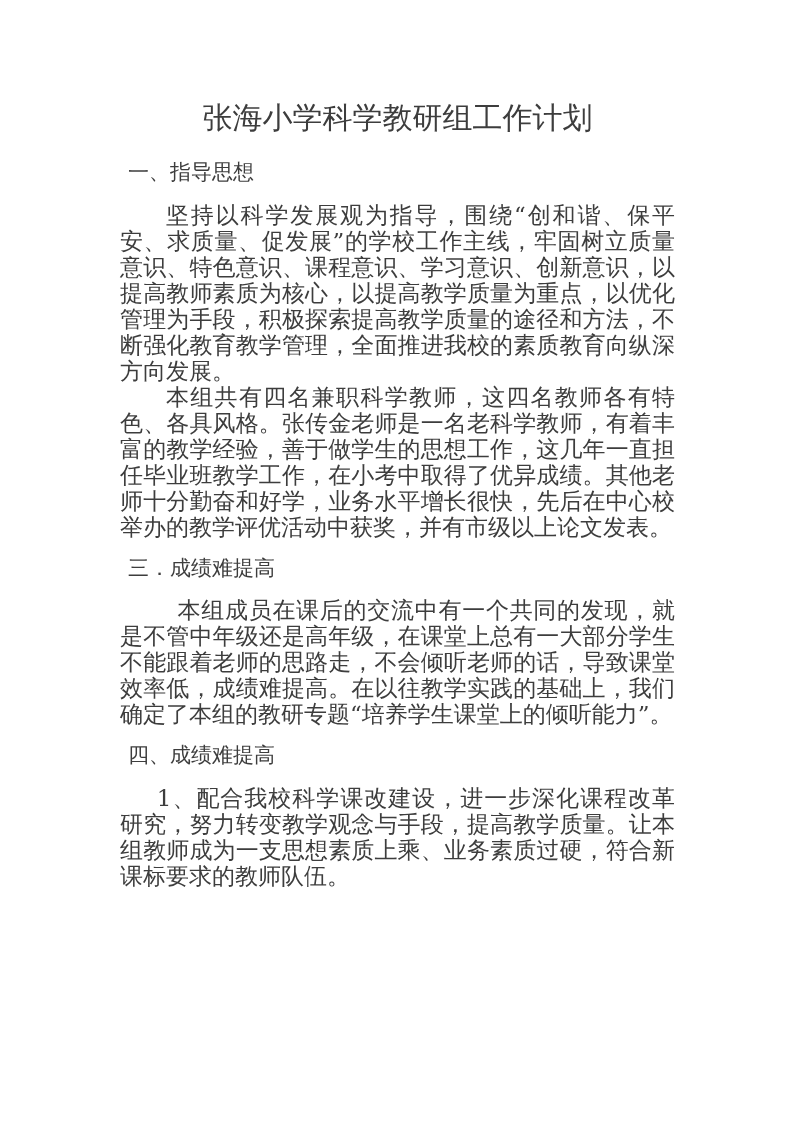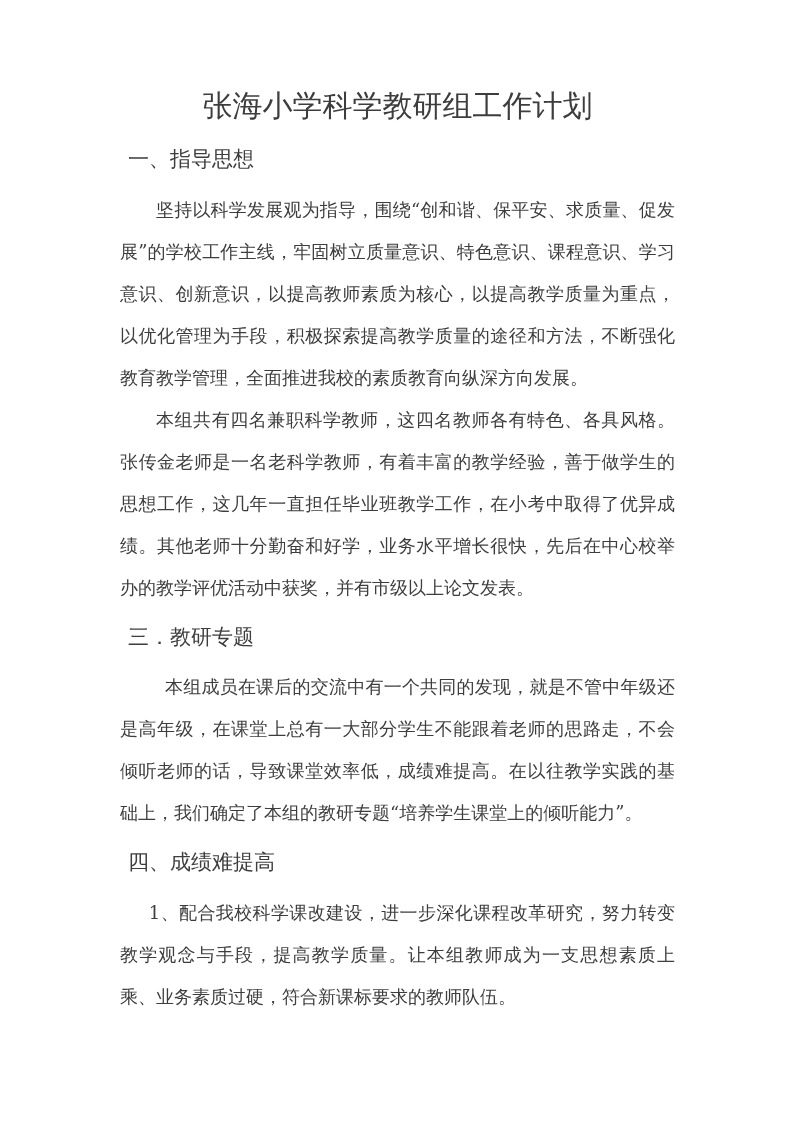--- a/index.html
+++ b/index.html
@@ -22,35 +22,35 @@
     box-sizing: border-box;
   }
   .content {
     padding: 84px 118px 0 120px;
   }
   .doc-title {
     font-size: 30px;
     line-height: 44px;
     font-weight: 400;
     text-align: center;
-    margin: 0;
+    margin: 12px;
     white-space: nowrap;
   }
   .section-heading {
     font-size: 21px;
     line-height: 41.5px;
     font-weight: 400;
     margin: 8px;
   }
   .section-heading.first {
     margin-top: 11px;
   }
   .para {
-    font-size: 18px;
-    line-height: 42px;
+    font-size: 23px;
+    line-height: 26px;
     margin: 0;
     text-align: justify;
     text-indent: 2em;
   }
   .para.indent-deep {
     text-indent: 2.5em;
   }
   .para.indent-num {
     text-indent: 1.6em;
   }
@@ -61,20 +61,20 @@
 <div class="page">
   <div class="content">
 
     <h1 class="doc-title">张海小学科学教研组工作计划</h1>
 
     <h2 class="section-heading first">一、指导思想</h2>
     <p class="para">坚持以科学发展观为指导，围绕“创和谐、保平安、求质量、促发展”的学校工作主线，牢固树立质量意识、特色意识、课程意识、学习意识、创新意识，以提高教师素质为核心，以提高教学质量为重点，以优化管理为手段，积极探索提高教学质量的途径和方法，不断强化教育教学管理，全面推进我校的素质教育向纵深方向发展。</p>
 
     <p class="para">本组共有四名兼职科学教师，这四名教师各有特色、各具风格。张传金老师是一名老科学教师，有着丰富的教学经验，善于做学生的思想工作，这几年一直担任毕业班教学工作，在小考中取得了优异成绩。其他老师十分勤奋和好学，业务水平增长很快，先后在中心校举办的教学评优活动中获奖，并有市级以上论文发表。</p>
 
-    <h2 class="section-heading">三．教研专题</h2>
+    <h2 class="section-heading">三．成绩难提高</h2>
     <p class="para indent-deep">本组成员在课后的交流中有一个共同的发现，就是不管中年级还是高年级，在课堂上总有一大部分学生不能跟着老师的思路走，不会倾听老师的话，导致课堂效率低，成绩难提高。在以往教学实践的基础上，我们确定了本组的教研专题“培养学生课堂上的倾听能力”。</p>
 
     <h2 class="section-heading">四、成绩难提高</h2>
     <p class="para indent-num">1、配合我校科学课改建设，进一步深化课程改革研究，努力转变教学观念与手段，提高教学质量。让本组教师成为一支思想素质上乘、业务素质过硬，符合新课标要求的教师队伍。</p>
 
   </div>
 </div>
 
 </body></html>

